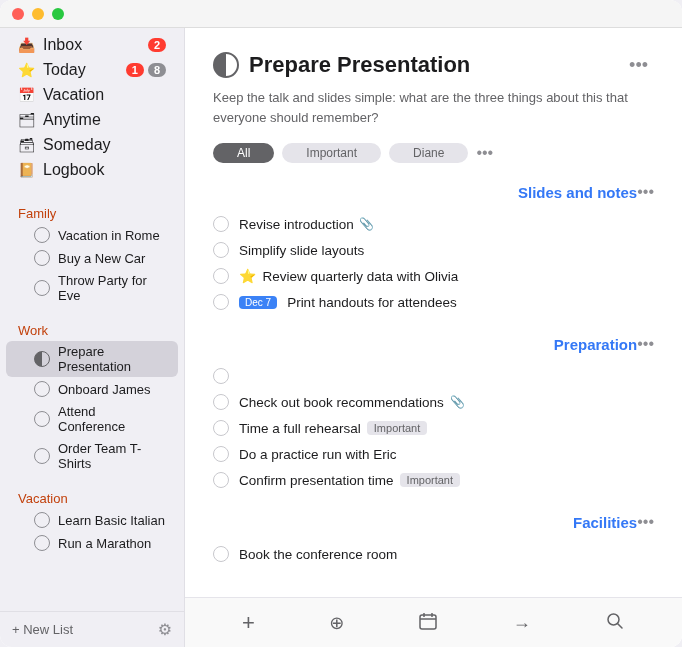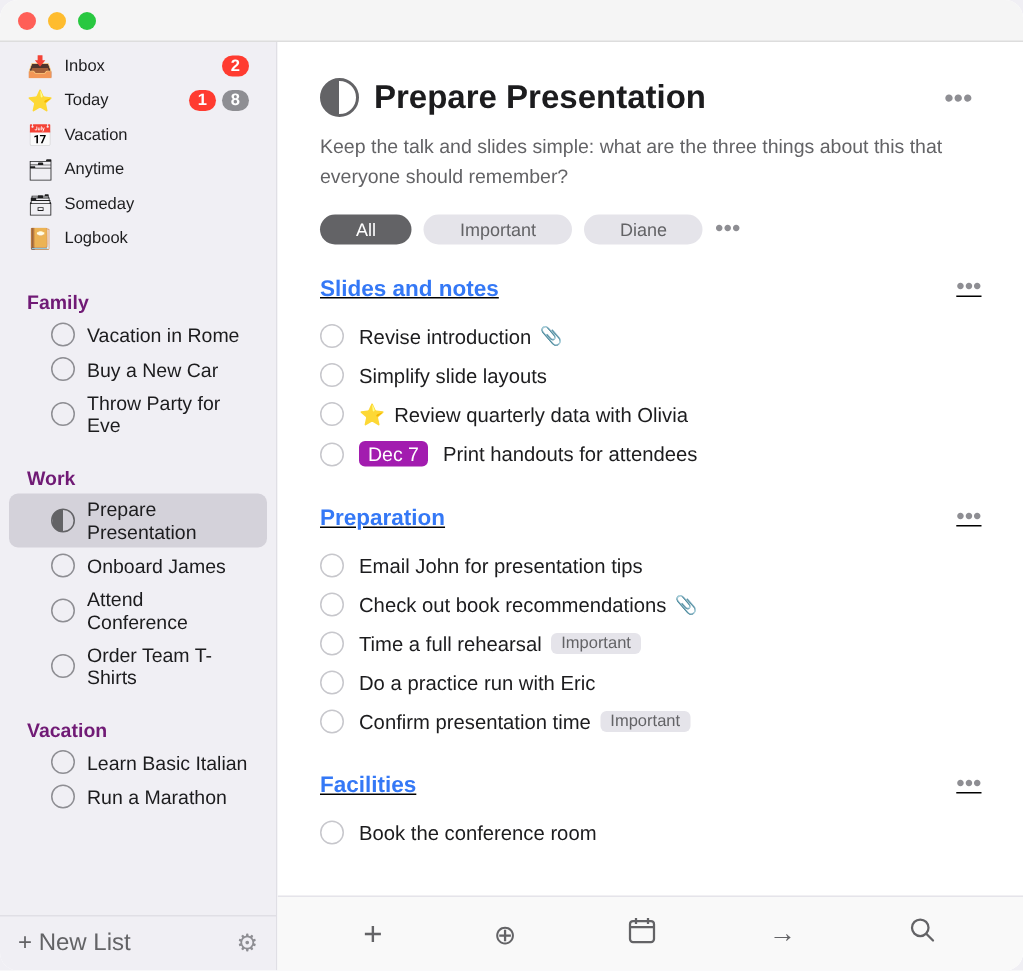--- a/index.html
+++ b/index.html
@@ -71,21 +71,21 @@
       width: 18px;
       margin-right: 7px;
       font-size: 14px;
       flex-shrink: 0;
       display: flex;
       align-items: center;
       justify-content: center;
     }
     .sidebar-item .item-label {
       flex: 1;
-      font-size: 11px;
+      font-size: 16px;
     }
     .sidebar-item .badge {
       background: #ff3b30;
       color: #fff;
       font-size: 11px;
       font-weight: 600;
       border-radius: 10px;
       padding: 1px 6px;
       min-width: 18px;
       text-align: center;
@@ -96,22 +96,22 @@
       font-size: 11px;
       font-weight: 600;
       border-radius: 10px;
       padding: 1px 6px;
       min-width: 18px;
       text-align: center;
       margin-left: 4px;
     }
     .sidebar-group-header {
       font-size: 13px;
-      font-weight: 700;
-      color: #701a75;
+      font-weight: 400;
+      color: #c2410c;
       padding: 8px 18px 2px;
     }
     .sidebar-subitem {
       display: flex;
       align-items: center;
       padding: 3px 12px 3px 28px;
       border-radius: 6px;
       margin: 1px 6px;
       cursor: pointer;
       font-size: 13px;
@@ -133,21 +133,21 @@
     .sidebar-footer {
       margin-top: auto;
       padding: 8px 12px;
       display: flex;
       align-items: center;
       justify-content: space-between;
       border-top: 1px solid #e0dfe5;
     }
     .sidebar-footer .new-list {
       display: flex; align-items: center; gap: 6px;
-      font-size: 16px; color: #636366; cursor: pointer;
+      font-size: 13px; color: #636366; cursor: pointer;
     }
     
     .main {
       flex: 1;
       background: #fff;
       display: flex;
       flex-direction: column;
       overflow: hidden;
     }
     .main-content {
@@ -208,23 +208,22 @@
     .filter-btn.active {
       background: #636366;
       color: #fff;
     }
     .filter-dots {
       color: #8e8e93; font-size: 16px; cursor: pointer;
     }
     .section-header {
       display: flex;
       align-items: center;
-      justify-content: space-between;
+      justify-content: flex-end;
       margin-bottom: 10px;
-      text-decoration: underline;
     }
     .section-title {
       font-size: 15px;
       font-weight: 600;
       color: #3478f6;
     }
     .section-dots {
       color: #8e8e93; font-size: 16px; cursor: pointer;
     }
     .task-list {
@@ -252,23 +251,23 @@
       gap: 6px;
     }
     .task-tag {
       font-size: 11px;
       background: #e5e4ea;
       color: #636366;
       border-radius: 4px;
       padding: 1px 7px;
     }
     .task-date-badge {
-      background: #a21caf;
+      background: #3b82f6;
       color: #fff;
-      font-size: 13px;
+      font-size: 10px;
       border-radius: 4px;
       padding: 1px 6px;
       margin-right: 4px;
       text-align: center;
     }
     
     .bottom-toolbar {
       height: 50px;
       border-top: 1px solid #e5e4ea;
       display: flex;
@@ -445,23 +444,20 @@
           </div>
         </div>
 
         <div class="section-header">
           <span class="section-title">Preparation</span>
           <span class="section-dots">•••</span>
         </div>
         <div class="task-list">
           <div class="task-item">
             <div class="task-checkbox"></div>
-            <div class="task-label">
-              <span>Email John for presentation tips</span>
-            </div>
           </div>
           <div class="task-item">
             <div class="task-checkbox"></div>
             <div class="task-label">
               <span>Check out book recommendations</span>
               <span style="color:#8e8e93;font-size:12px;">📎</span>
             </div>
           </div>
           <div class="task-item">
             <div class="task-checkbox"></div>

